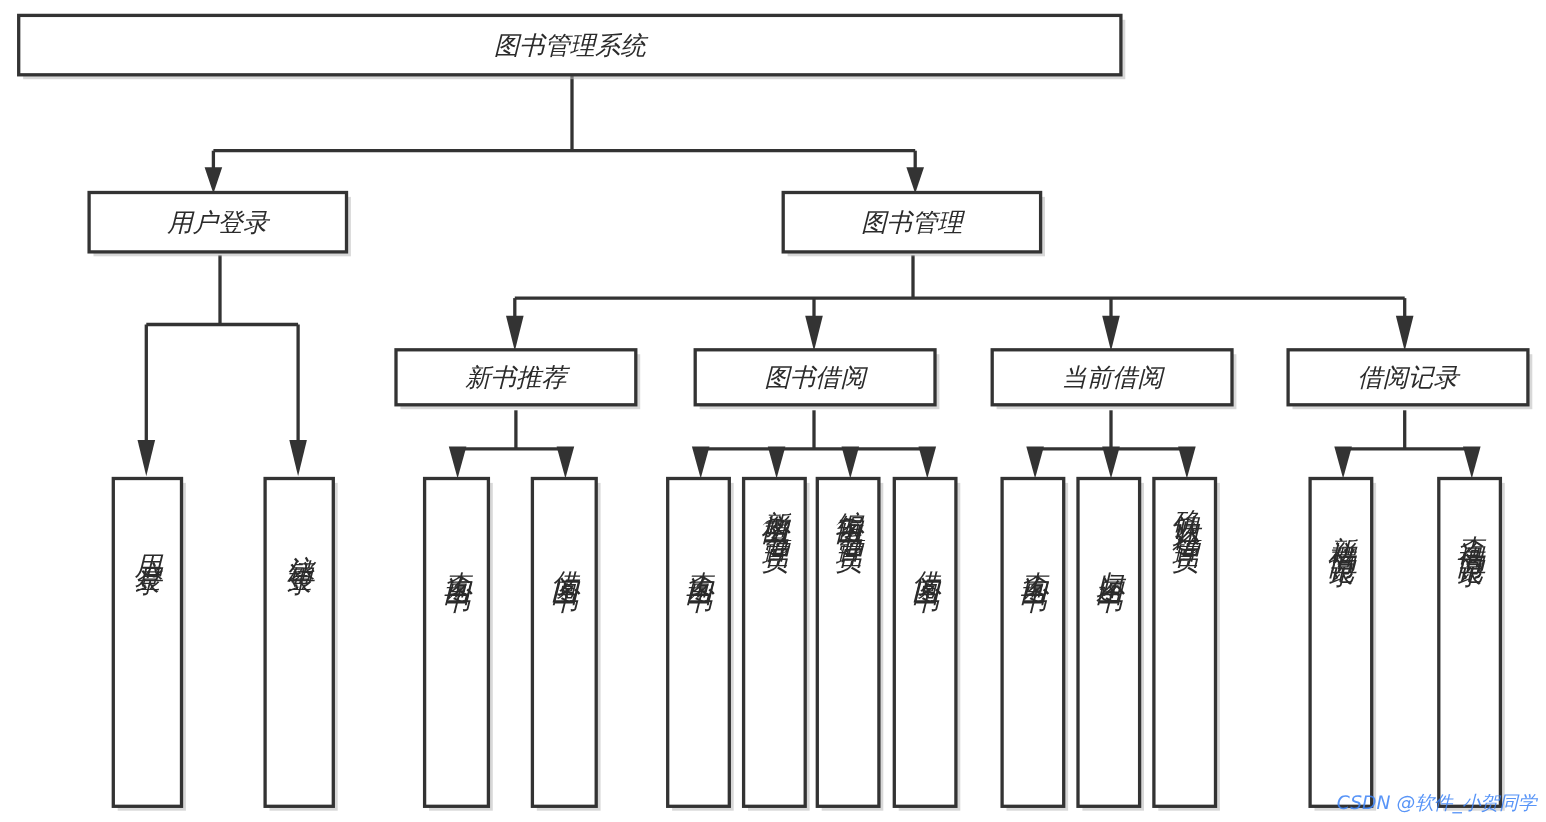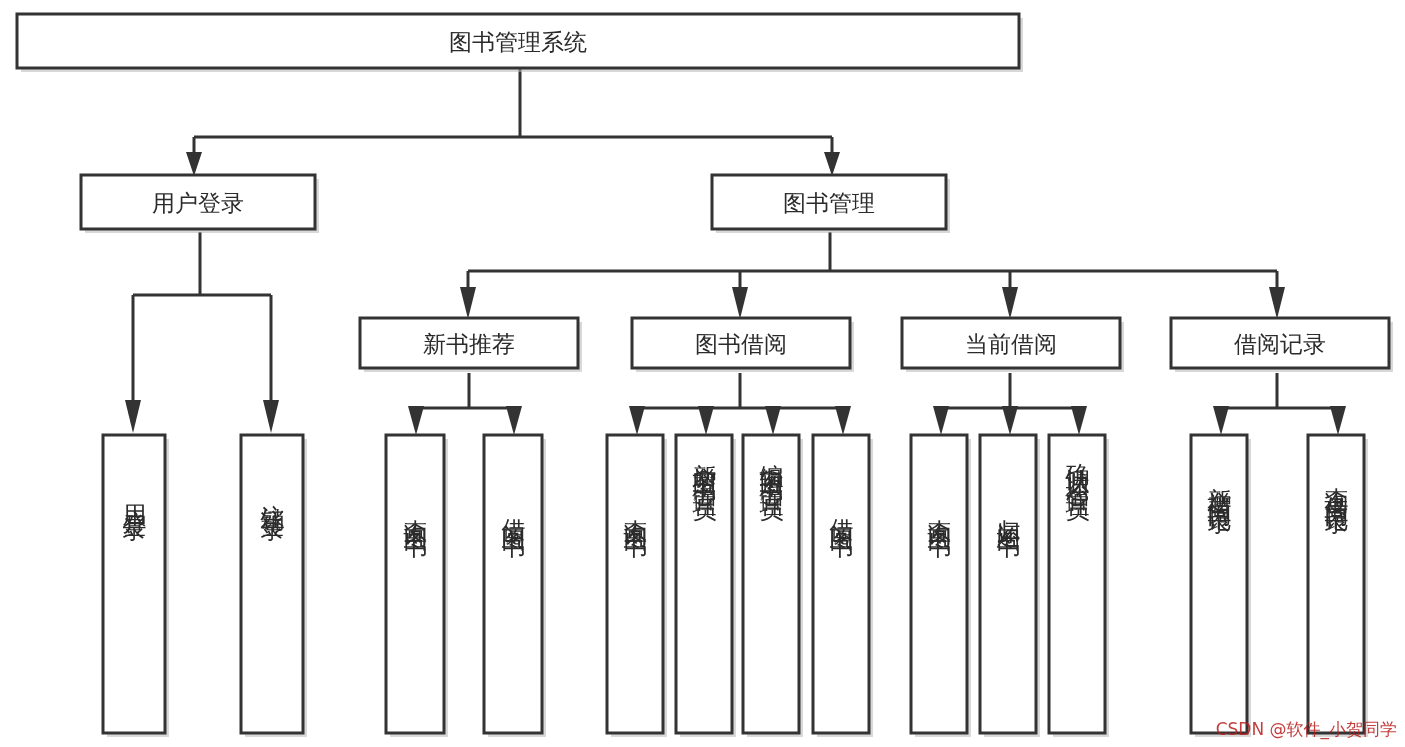--- a/index.html
+++ b/index.html
@@ -13,20 +13,21 @@
     position: relative;
     overflow: hidden;
     font-family: "DejaVu Sans", "Liberation Sans", sans-serif;
   }
   #diagram-root {
     position: absolute;
     left: 0;
     top: 0;
     width: 1405px;
     height: 747px;
+    font-style: italic;
   }
   svg.flow {
     display: block;
     width: 1405px;
     height: 747px;
   }
   .node-rect {
     fill: #ffffff;
     stroke: #333333;
     stroke-width: 3;
@@ -67,21 +68,21 @@
     letter-spacing: 5px;
     color: #2b2b2b;
     white-space: nowrap;
   }
   .watermark {
     position: absolute;
     right: 8px;
     bottom: 6px;
     font-family: "DejaVu Sans", "Liberation Sans", sans-serif;
     font-size: 17px;
-    color: #b91c1c;
+    color: #3b82f6;
     opacity: 0.85;
     white-space: nowrap;
   }
 </style>
 </head>
 <body>
 
 <div id="diagram-root">
 
   <svg class="flow" viewBox="0 0 1405 747" xmlns="http://www.w3.org/2000/svg">

